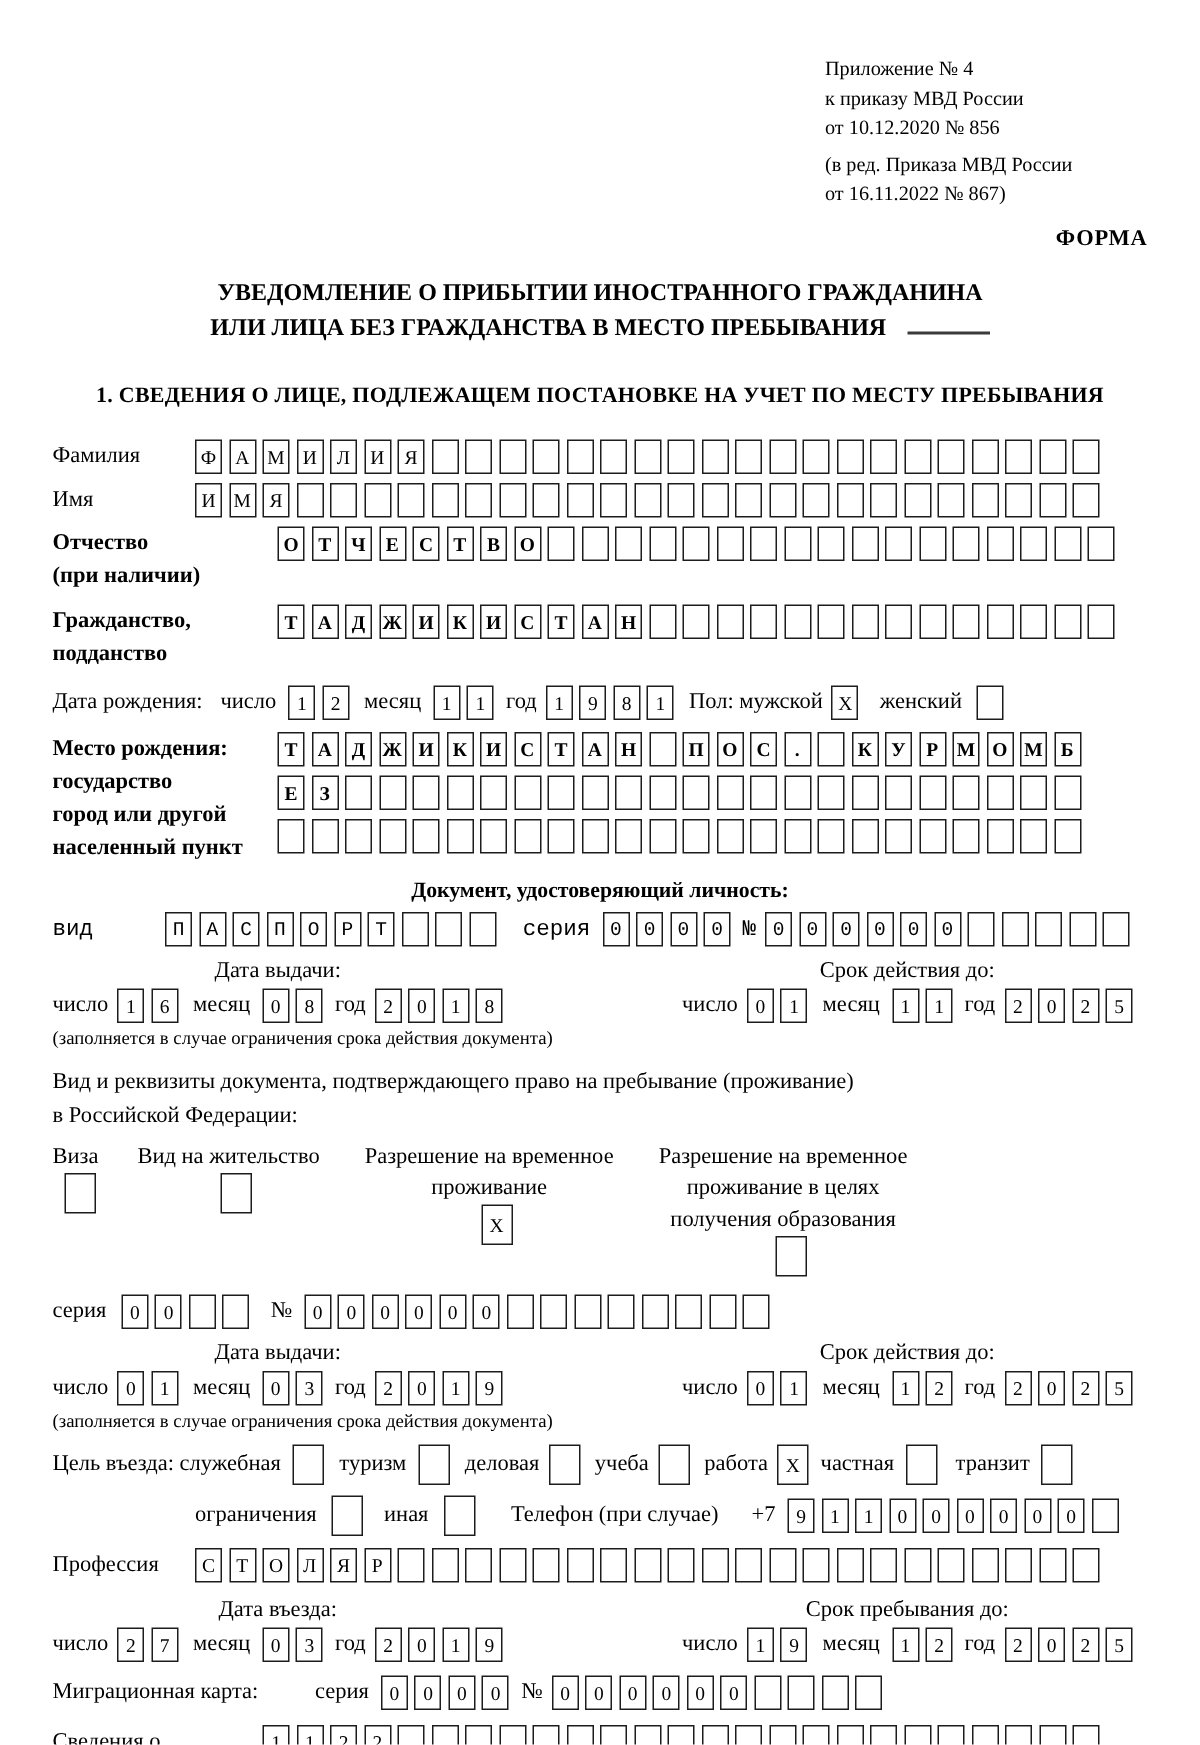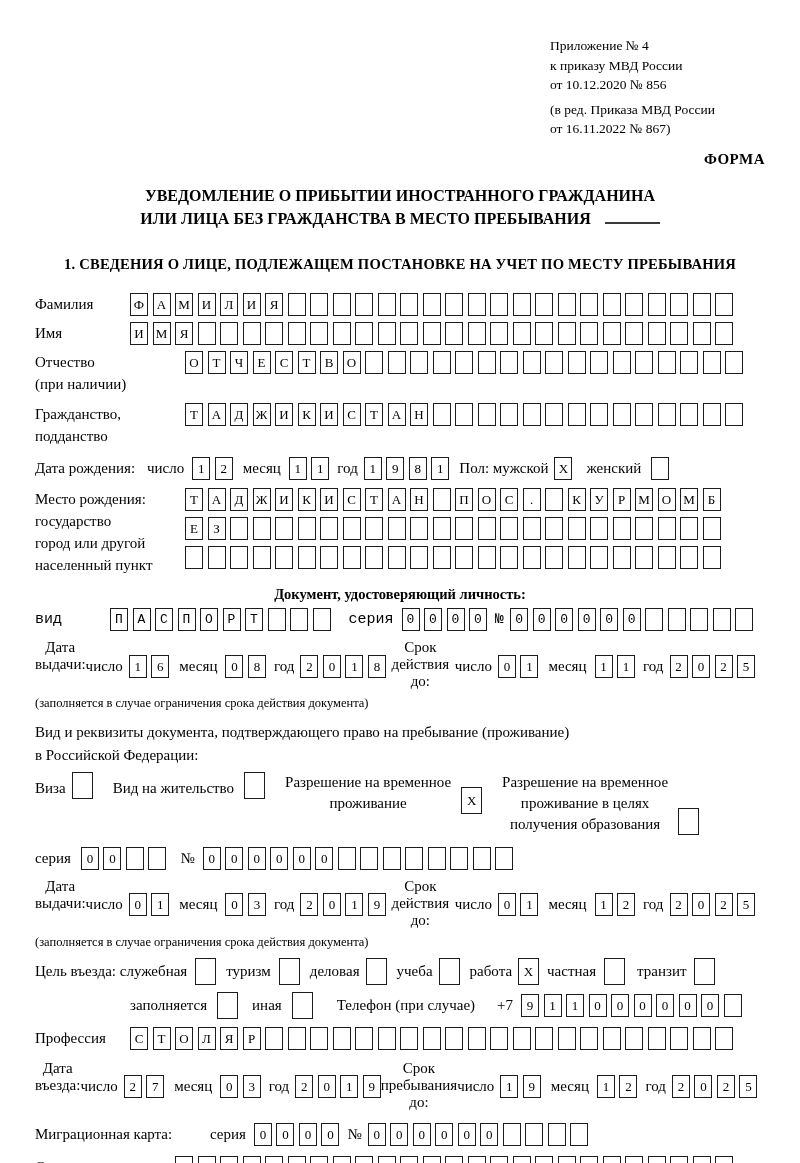--- a/index.html
+++ b/index.html
@@ -14,21 +14,21 @@
   .doc-header { width:215px; margin-left:auto; font-size:13.5px; line-height:1.45; }
   .doc-header .rev { margin-top:5px; }
   .forma { text-align:right; font-weight:bold; font-size:15px; margin-top:12px; letter-spacing:0.5px; }
 
   .title { text-align:center; font-weight:bold; font-size:16px; line-height:1.45; margin-top:16px; }
   .title-underline { display:inline-block; width:55px; border-bottom:2.5px solid #3a3a3a; margin-left:14px; height:14px; }
 
   .section-heading { text-align:center; font-weight:bold; font-size:14.6px; margin-top:26px; letter-spacing:0.2px; }
 
   .row { display:flex; align-items:center; margin-top:6px; }
-  .row.start { align-items:flex-start; }
+  .row.start { align-items:flex-start;font-weight:bold; }
   .lbl { font-size:15px; flex:0 0 auto; }
   .w95 { width:95px; }
   .w150 { width:150px; }
   .w140 { width:140px; }
   .lbl2 { font-size:15px; line-height:22px; flex:0 0 auto; }
 
   .cells { display:inline-flex; gap:4.5px; flex:0 0 auto; vertical-align:middle; }
   .cell {
     width:16px; height:21px; border:1.5px solid #1c1c1c;
     display:inline-flex; align-items:center; justify-content:center;
@@ -36,29 +36,29 @@
   }
   .box { width:19px; height:25px; }
 
   .cellcol { display:flex; flex-direction:column; gap:6px; }
 
   .mr6 { margin-right:6px; } .mr8 { margin-right:8px; } .mr10 { margin-right:10px; } .ml14 { margin-left:14px; } .ml20 { margin-left:20px; }
 
   .doc-heading { text-align:center; font-weight:bold; font-size:14.5px; margin-top:10px; }
 
   .daterow { display:flex; justify-content:space-between; margin-top:8px; width:720px; }
-  .dategroup { display:flex; }
+  .dategroup { display:flex; flex-direction:column; }
   .dateheading { font-size:15px; text-align:center; margin-bottom:3px; }
   .dateline { display:flex; align-items:center; }
   .note { font-size:12.5px; text-align:left; margin-top:3px; width:730px; }
 
   .para { font-size:15px; margin-top:10px; line-height:1.55; }
 
   .permit-row { display:flex; align-items:flex-start; margin-top:4px; }
-  .permit-opt { display:flex; align-items:flex-end; }
+  .permit-opt { display:flex; align-items:center;flex-direction:column; }
   .permit-opt .optlbl { font-size:15px; text-align:center; line-height:21px; }
 
   .repr-grid { display:flex; margin-top:10px; }
 </style>
 </head>
 <body>
 
 <div class="page">
 
   <div class="doc-header">
@@ -529,21 +529,21 @@
     <span class="cell box" style="margin-right:10px;"></span>
     <span class="lbl mr6">работа</span>
     <span class="cell box" style="margin-right:8px;">X</span>
     <span class="lbl mr8">частная</span>
     <span class="cell box" style="margin-right:12px;"></span>
     <span class="lbl mr8">транзит</span>
     <span class="cell box"></span>
   </div>
 
   <div class="row" style="margin-top:7px; margin-left:95px;">
-    <span class="lbl mr10">заполняется</span>
+    <span class="lbl mr10">ограничения</span>
     <span class="cell box" style="margin-right:14px;"></span>
     <span class="lbl mr10">иная</span>
     <span class="cell box" style="margin-right:24px;"></span>
     <span class="lbl" style="margin-right:22px;">Телефон (при случае)</span>
     <span class="lbl mr8">+7</span>
     <span class="cells">
         <span class="cell">9</span>
         <span class="cell">1</span>
         <span class="cell">1</span>
         <span class="cell">0</span>

